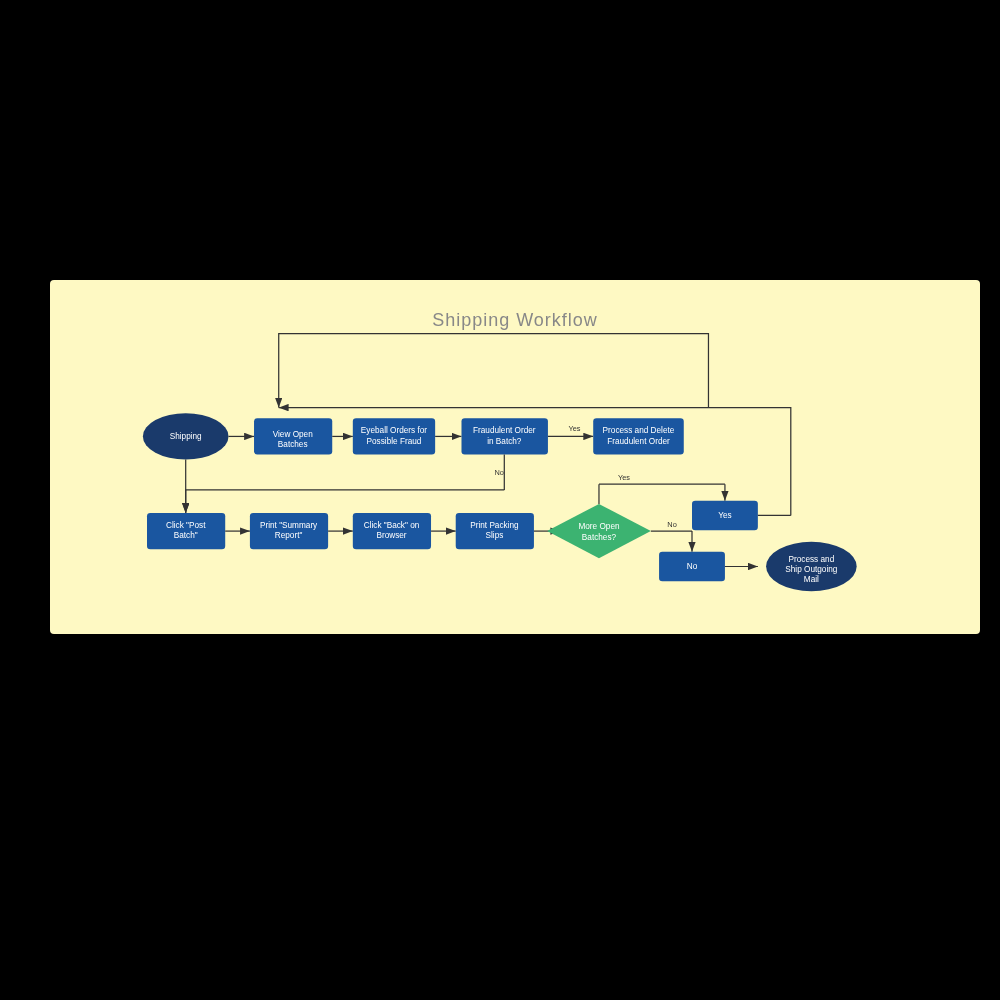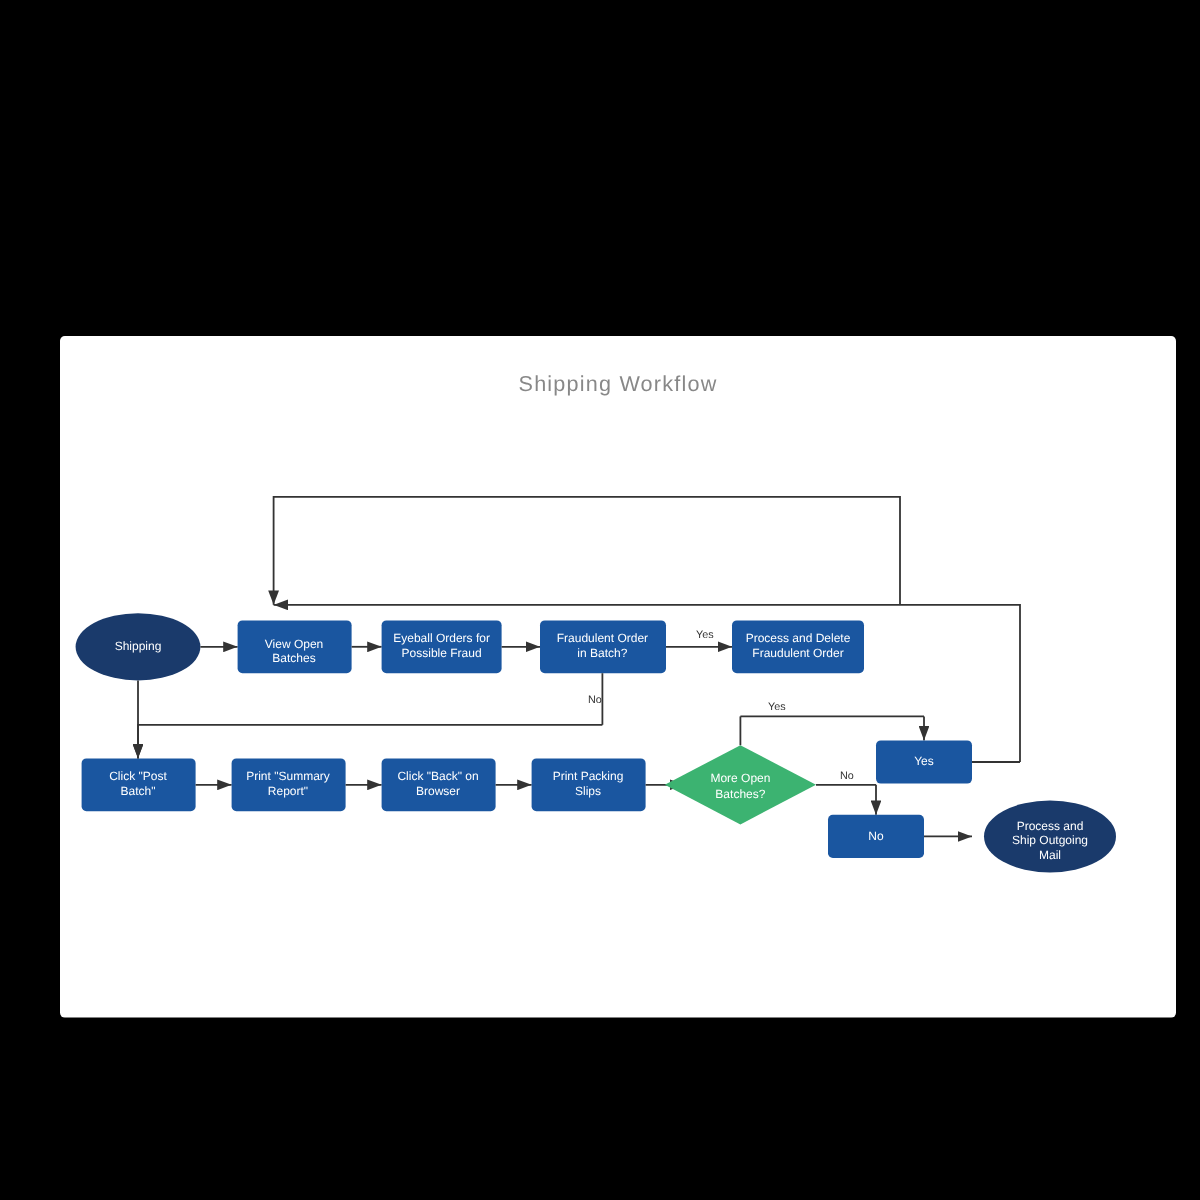--- a/index.html
+++ b/index.html
@@ -8,22 +8,22 @@
       width: 1000px;
       height: 1000px;
       overflow: hidden;
       font-family: Arial, sans-serif;
     }
     #diagram-area {
       position: absolute;
       left: 50px;
       top: 280px;
       width: 930px;
-      height: 568px;
-      background: #ffffff;
+      height: 354px;
+      background: #fef9c3;
       border-radius: 4px;
     }
     .diagram-title {
       position: absolute;
       top: 30px;
       left: 0;
       right: 0;
       text-align: center;
       color: #888;
       font-size: 18px;

